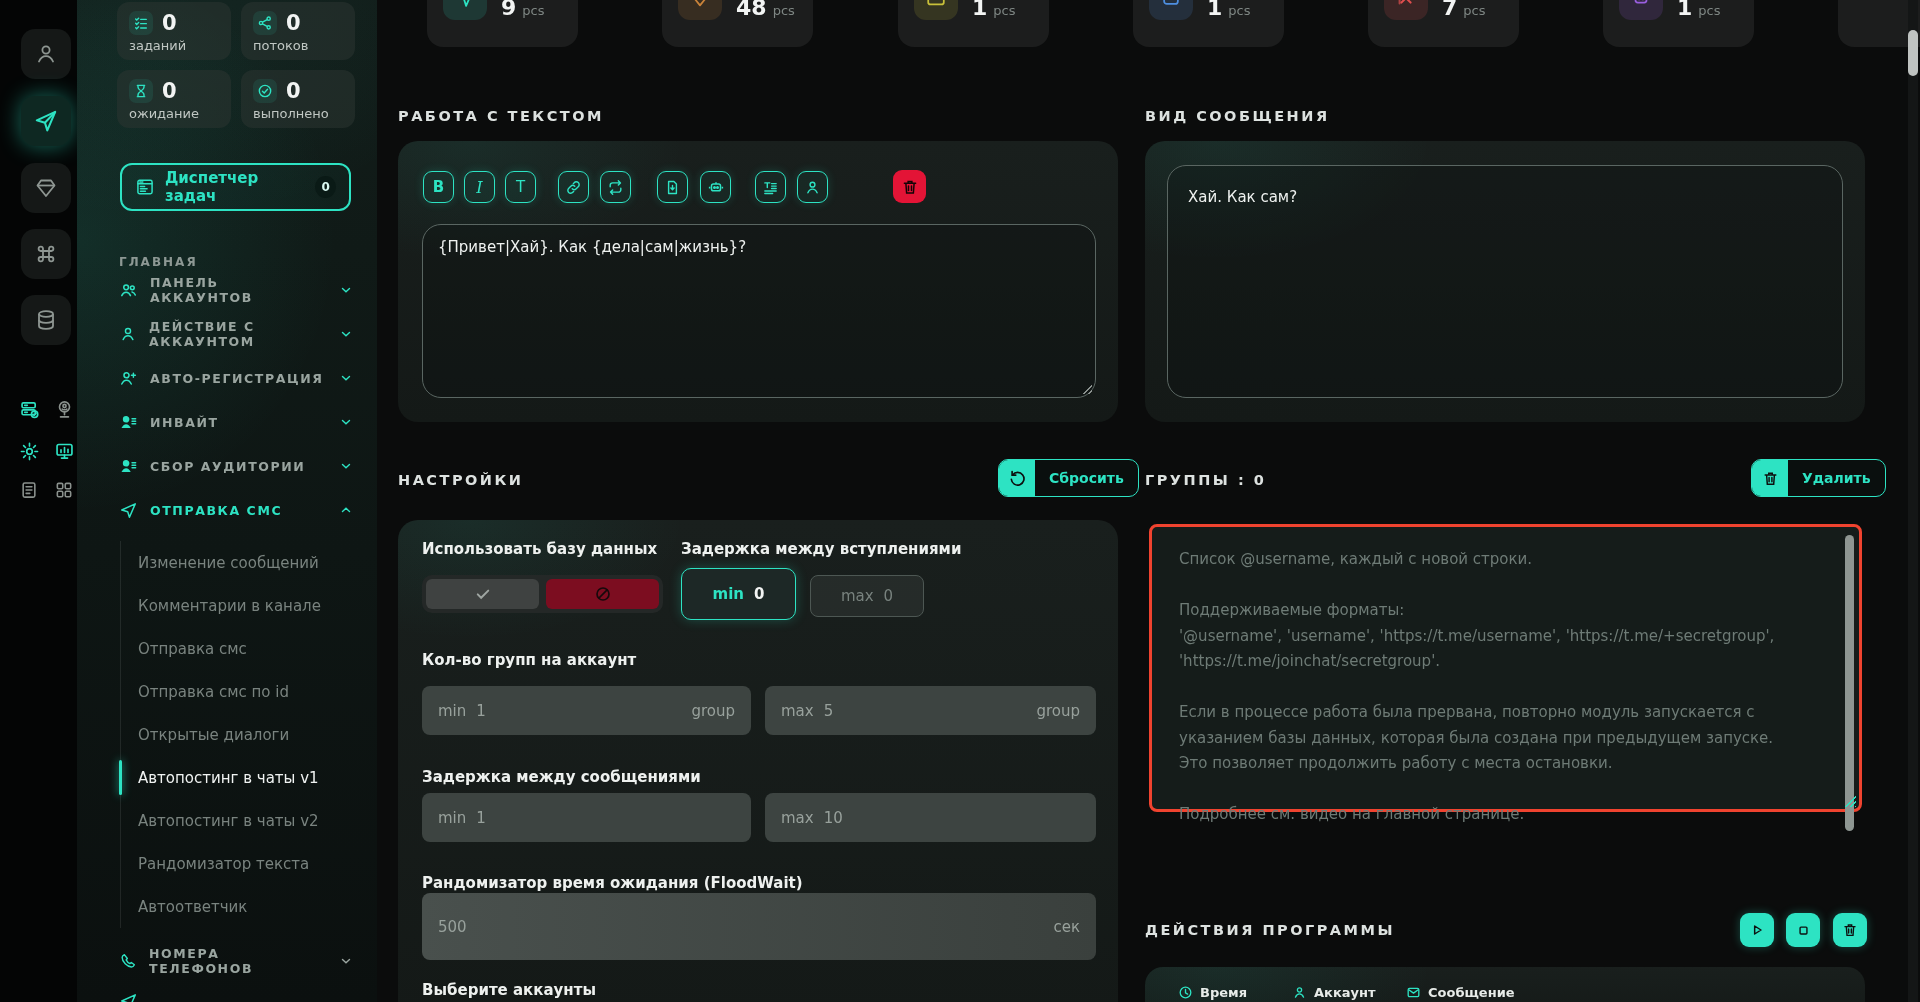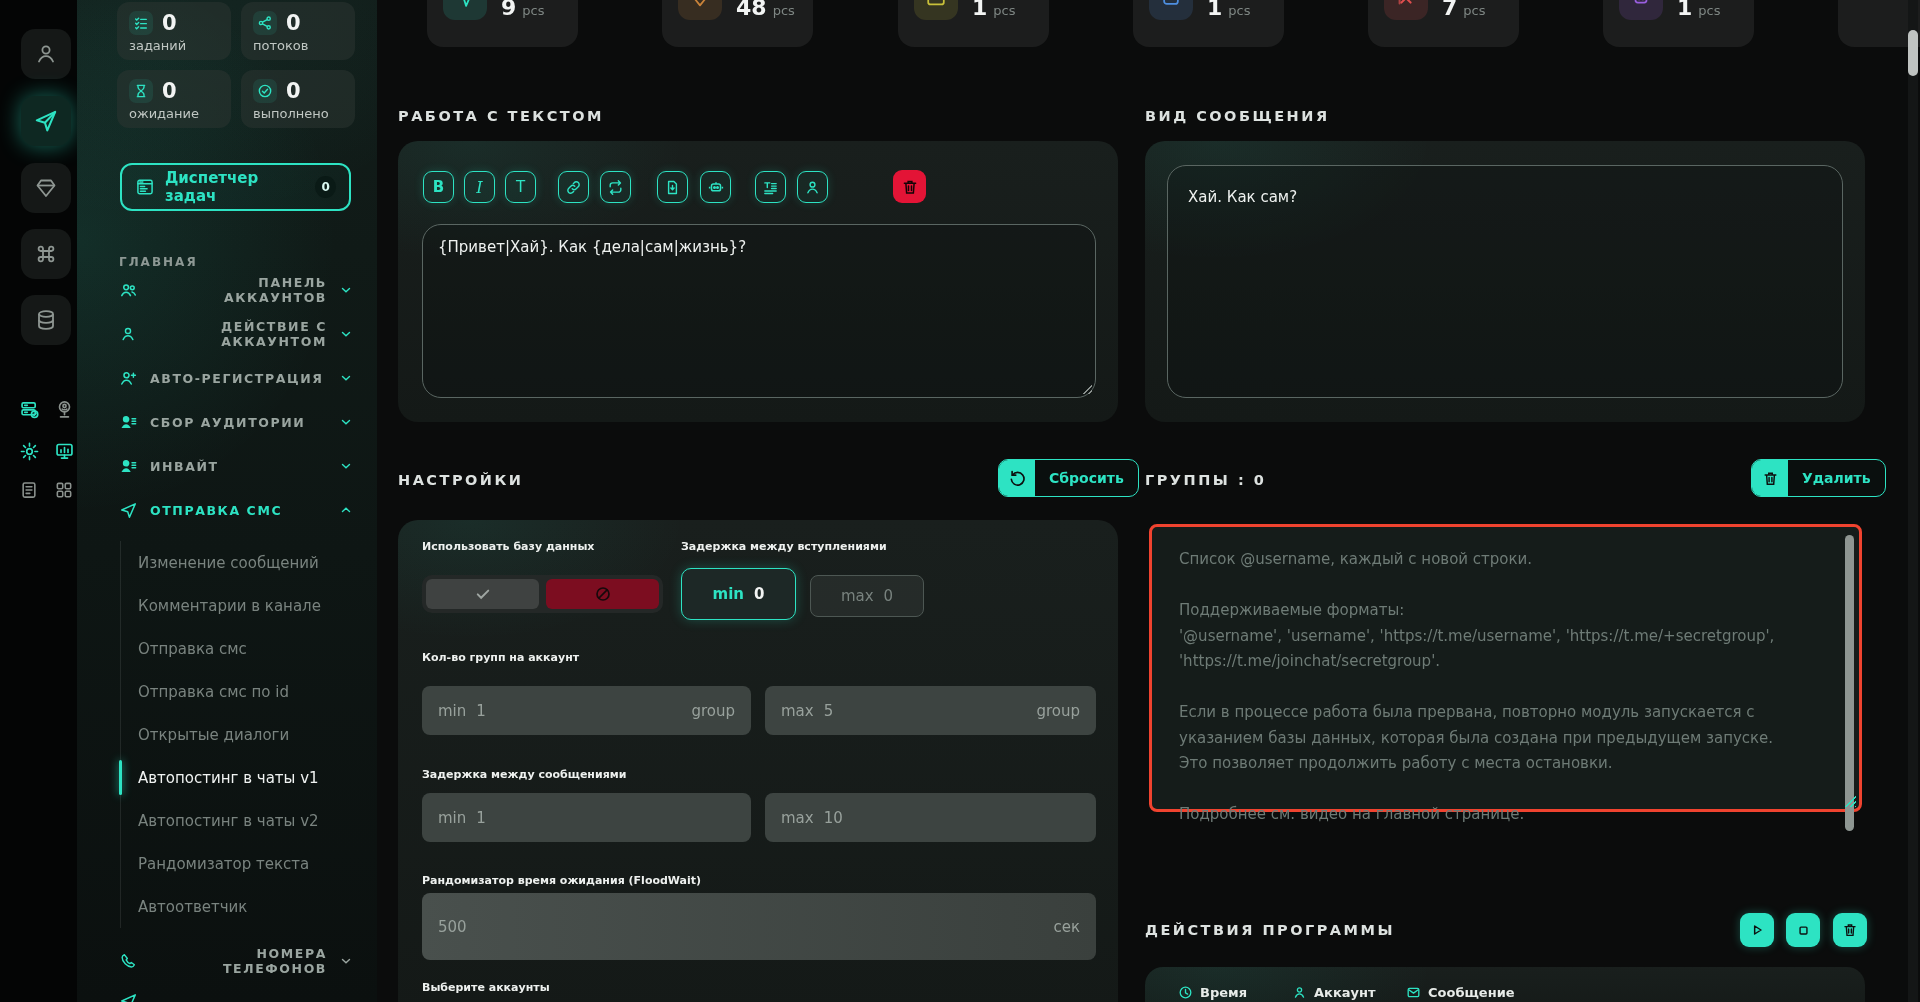--- a/index.html
+++ b/index.html
@@ -29,21 +29,21 @@
   .tm-btn{position:absolute;left:43px;top:163px;width:231px;height:48px;border:2px solid #2de3c3;border-radius:12px;
           display:flex;align-items:center;gap:10px;padding:16px 13px;box-sizing:border-box;color:#2de3c3;
           background:rgba(45,227,195,.03);cursor:pointer;}
   .tm-label{font-weight:bold;font-size:15px;}
   .tm-badge{margin-left:auto;width:22px;height:22px;border-radius:50%;background:#0a1a16;color:#d9f7f0;
             font-size:12px;font-weight:bold;display:flex;align-items:center;justify-content:center;}
   .side-section{position:absolute;left:42px;top:241px;font-size:12px;font-weight:bold;letter-spacing:2px;color:#8d9894;margin-top:14px;}
   .menu{position:absolute;left:42px;top:268px;width:234px;display:flex;flex-direction:column;}
   .menu-item{height:44px;display:flex;align-items:center;gap:12px;color:#9aa5a0;cursor:pointer;}
   .menu-item .mi{color:#2de3c3;}
-  .menu-label{font-size:12.5px;font-weight:bold;letter-spacing:1.6px;text-align:right;}
+  .menu-label{font-size:12.5px;font-weight:bold;letter-spacing:1.6px;}
   .menu-item .chev{margin-left:auto;color:#2de3c3;}
   .menu-item.active .menu-label{color:#2de3c3;}
   .submenu{position:absolute;left:43px;top:541px;width:233px;border-left:1.5px solid rgba(255,255,255,.09);}
   .sub-item{position:relative;height:43px;display:flex;align-items:center;padding-left:17px;
             font-size:15px;color:#79837f;cursor:pointer;}
   .sub-item.active{color:#f0f3f2;}
   .sub-item.active::before{content:"";position:absolute;left:-2.5px;top:4px;bottom:4px;width:3.5px;
             background:#2de3c3;border-radius:2px;box-shadow:0 0 8px rgba(45,227,195,.8);}
   .phones{position:absolute;left:42px;top:939px;width:234px;height:44px;display:flex;align-items:center;gap:12px;
           color:#9aa5a0;cursor:pointer;}
@@ -72,21 +72,21 @@
           box-sizing:border-box;background:rgba(8,12,11,.25);cursor:text;}
   .resz{position:absolute;right:3px;bottom:3px;width:11px;height:11px;
         background:repeating-linear-gradient(135deg,transparent 0 2px,#8a918e 2px 3.5px);
         clip-path:polygon(100% 0,100% 100%,0 100%);}
   
   .btn-framed{position:absolute;height:38px;border:1.5px solid #2de3c3;border-radius:10px;display:flex;
               align-items:stretch;overflow:hidden;background:rgba(10,18,16,.6);box-sizing:border-box;cursor:pointer;}
   .btn-framed .sq{width:36px;background:#2de3c3;color:#0c100f;display:flex;align-items:center;justify-content:center;}
   .btn-framed .bl{padding:0 14px;display:flex;align-items:center;color:#2de3c3;font-weight:bold;font-size:14px;}
   
-  .lbl{position:absolute;font-size:11px;font-weight:bold;color:#eef1ef;}
+  .lbl{position:absolute;font-size:15px;font-weight:bold;color:#eef1ef;}
   .toggle{position:absolute;left:24px;top:55px;width:241px;height:38px;background:#242827;border-radius:10px;
           display:flex;gap:7px;padding:4px;box-sizing:border-box;}
   .tg-a{flex:1;background:#3f4241;border-radius:6px;display:flex;align-items:center;justify-content:center;
         color:#9fa6a2;cursor:pointer;}
   .tg-b{flex:1;background:#7c0d20;border-radius:6px;display:flex;align-items:center;justify-content:center;
         color:#16090b;cursor:pointer;}
   .fld{position:absolute;background:#3d4441;border-radius:8px;display:flex;align-items:center;
        padding:0 16px;box-sizing:border-box;color:#98a19c;font-size:15px;cursor:text;}
   .fld .sfx{margin-left:auto;}
   .fld .pv{margin-left:10px;}
@@ -317,36 +317,36 @@
           </span>
       </div>
       <div class="menu-item">
         <span class="mi">
             <svg width="19" height="19" viewBox="0 0 24 24" fill="none" stroke="currentColor" stroke-width="1.9" stroke-linecap="round">
               <circle cx="9" cy="8" r="3.2" fill="currentColor"></circle>
               <path fill="currentColor" stroke="none" d="M3.2 19c1.3-3.3 3.5-4.9 5.8-4.9s4.5 1.6 5.8 4.9z"></path>
               <path d="M16.5 7.2h4.5M16.5 10.4h4.5M16.5 13.6h4.5"></path>
             </svg>
           </span>
-        <span class="menu-label">СБОР АУДИТОРИИ</span>
+        <span class="menu-label">ИНВАЙТ</span>
         <span class="chev">
             <svg width="14" height="14" viewBox="0 0 24 24" fill="none" stroke="currentColor" stroke-width="2.4" stroke-linecap="round">
               <path d="M6 9.5l6 5.5 6-5.5"></path>
             </svg>
           </span>
       </div>
       <div class="menu-item">
         <span class="mi">
             <svg width="19" height="19" viewBox="0 0 24 24" fill="none" stroke="currentColor" stroke-width="1.9" stroke-linecap="round">
               <circle cx="9" cy="8" r="3.2" fill="currentColor"></circle>
               <path fill="currentColor" stroke="none" d="M3.2 19c1.3-3.3 3.5-4.9 5.8-4.9s4.5 1.6 5.8 4.9z"></path>
               <path d="M16.5 7.2h4.5M16.5 10.4h4.5M16.5 13.6h4.5"></path>
             </svg>
           </span>
-        <span class="menu-label">ИНВАЙТ</span>
+        <span class="menu-label">СБОР АУДИТОРИИ</span>
         <span class="chev">
             <svg width="14" height="14" viewBox="0 0 24 24" fill="none" stroke="currentColor" stroke-width="2.4" stroke-linecap="round">
               <path d="M6 9.5l6 5.5 6-5.5"></path>
             </svg>
           </span>
       </div>
       <div class="menu-item active">
         <span class="mi">
             <svg width="19" height="19" viewBox="0 0 24 24" fill="none" stroke="currentColor" stroke-width="1.9" stroke-linejoin="round">
               <path d="M3.5 11.4L20.5 3.6l-7.3 17-2.2-7-7.5-2.2z"></path>

